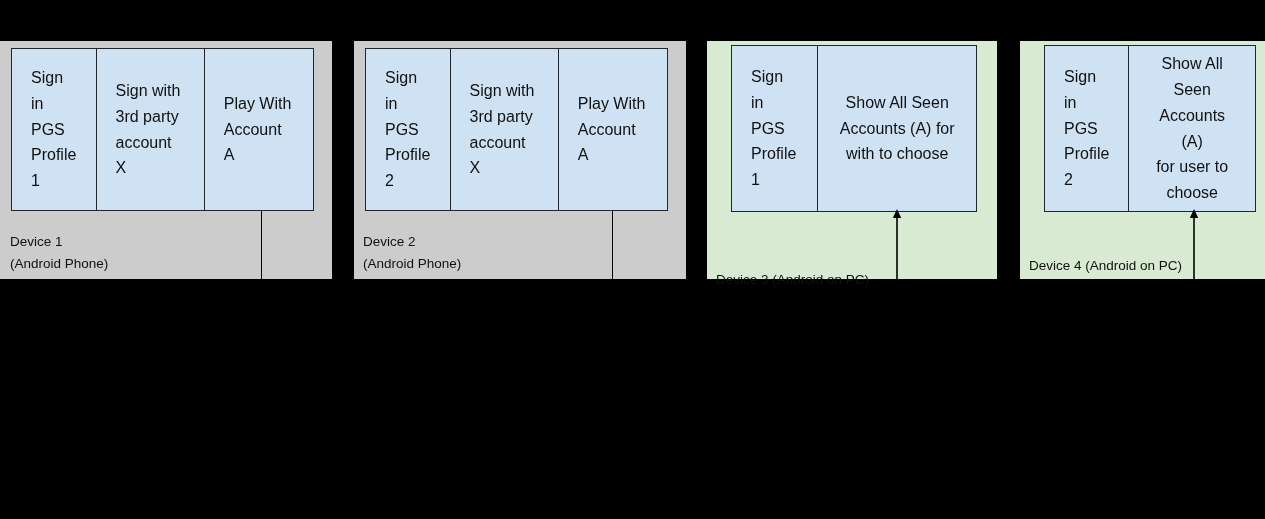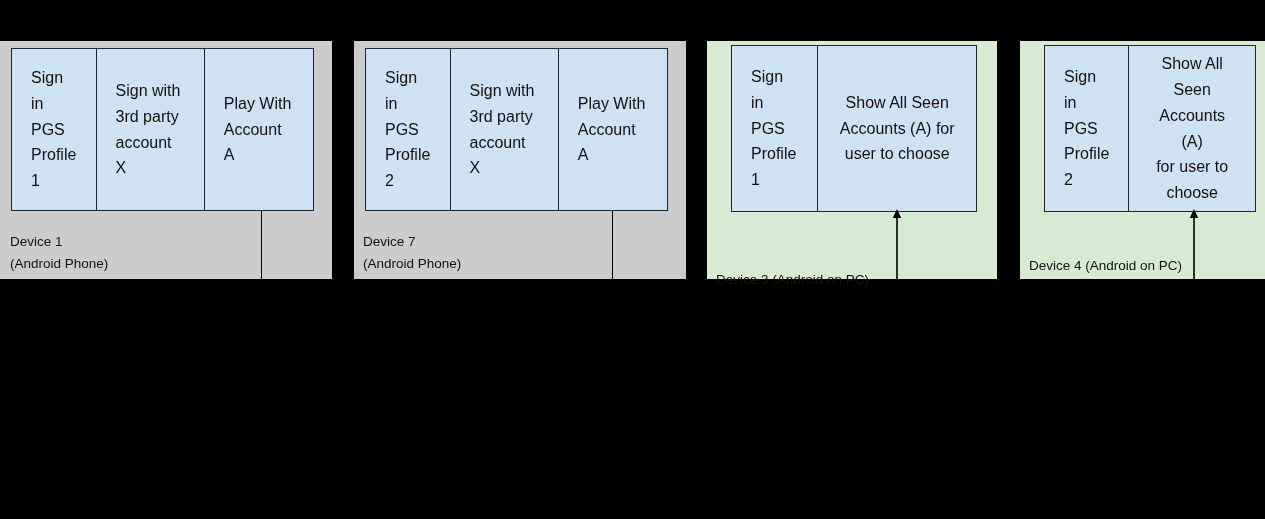--- a/index.html
+++ b/index.html
@@ -97,31 +97,31 @@
   <div class="blue-box" style="left:365px; top:48px; width:303px; height:163px;">
     <div class="cell cell-left" style="width: 84px; white-space: pre-line;">Sign in
 PGS
 Profile 2</div>
     <div class="cell cell-left" style="width: 109px; white-space: pre-line;">Sign with
 3rd party
 account X</div>
     <div class="cell cell-left" style="width: 110px; white-space: pre-line;">Play With
 Account A</div>
   </div>
-  <div class="device-label" style="left: 363px; top: 231px; width: 240px; white-space: pre-line;">Device 7
+  <div class="device-label" style="left: 363px; top: 231px; width: 240px; white-space: pre-line;">Device 2
 (Android Phone)</div>
 
   <div class="panel panel-green" style="left:707px; top:41px; width:290px; height:238px;"></div>
   <div class="blue-box" style="left:731px; top:45px; width:246px; height:167px;">
     <div class="cell cell-left" style="width: 86px; white-space: pre-line;">Sign in
 PGS
 Profile 1</div>
     <div class="cell cell-center" style="width: 160px; white-space: pre-line;">Show All Seen
 Accounts (A) for
-user to choose</div>
+with to choose</div>
   </div>
   <svg class="arrow" style="left:888px; top:205px; width:18px; height:80px;" viewBox="0 0 18 80">
     <line x1="9" y1="80" x2="9" y2="11" stroke="#000000" stroke-width="1.6"></line>
     <path d="M 9 4 L 13.2 13 L 4.8 13 Z" fill="#000000"></path>
   </svg>
   <div class="device-label" style="left: 716px; top: 269px; width: 270px; white-space: pre-line;">Device 3 (Android on PC)</div>
 
   <div class="panel panel-green" style="left:1020px; top:41px; width:245px; height:238px;"></div>
   <div class="blue-box" style="left:1044px; top:45px; width:212px; height:167px;">
     <div class="cell cell-left" style="width: 84px; white-space: pre-line;">Sign in

